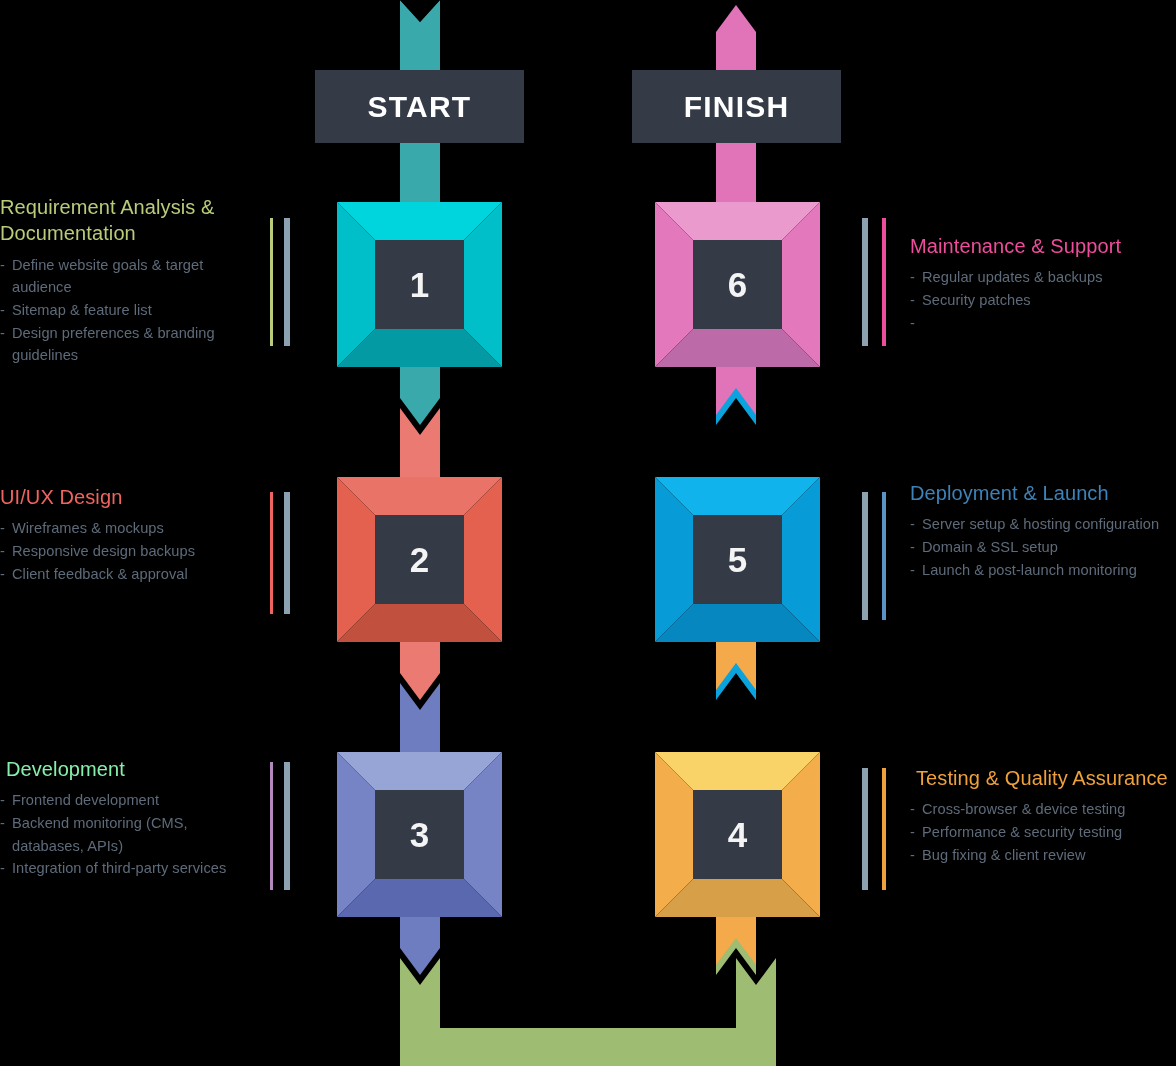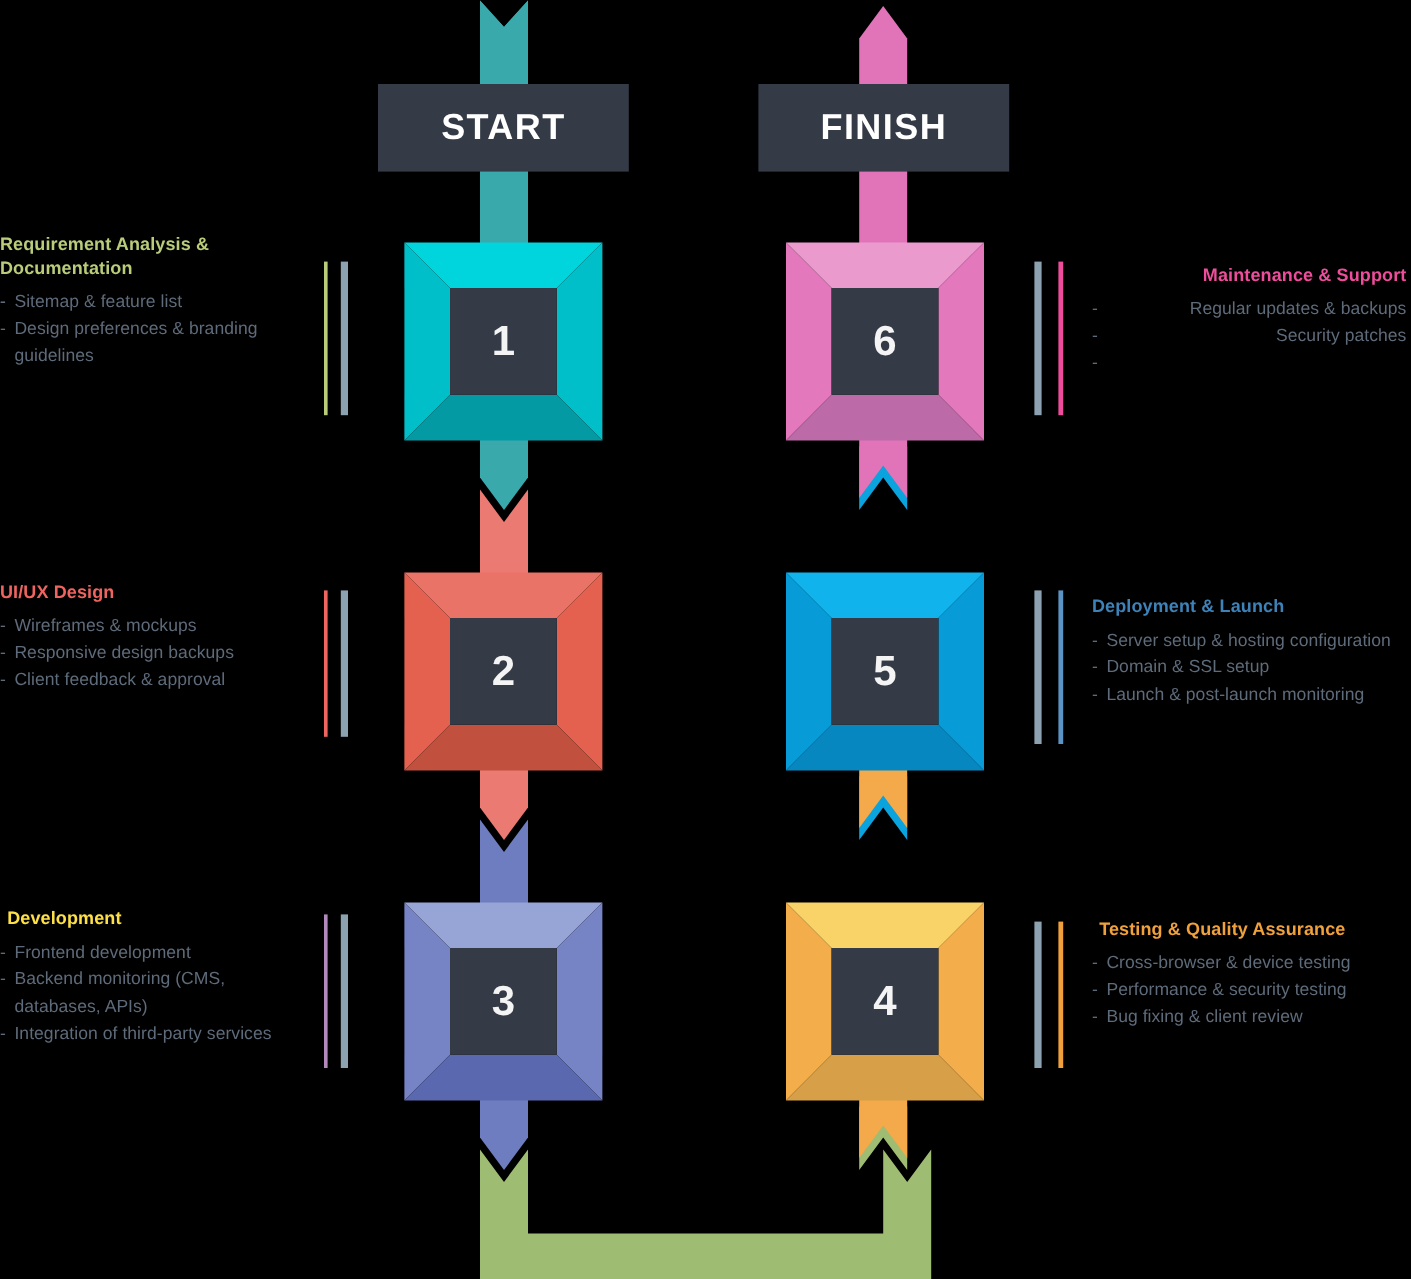--- a/index.html
+++ b/index.html
@@ -56,22 +56,22 @@
     font-weight: bold;
     z-index: 5;
   }
 
   
   .textblock {
     position: absolute;
     z-index: 7;
   }
   .tb-title {
-    font-size: 15px;
-    font-weight: bold;
+    font-size: 20px;
+    font-weight: normal;
     line-height: 1.32;
     margin: 0 0 7px 0;
     letter-spacing: 0.1px;
   }
   .tb-list {
     list-style: none;
     margin: 0;
     padding: 0;
   }
   .tb-list li {
@@ -220,54 +220,54 @@
     <div class="bar" style="left:20px; width:4px; height:128px; background:#5b93c4;"></div>
   </div>
   <div class="bars" style="left:862px; top:768px; width:32px; height:122px;">
     <div class="bar" style="left:0px; width:6px; height:122px; background:#8da2b0;"></div>
     <div class="bar" style="left:20px; width:4px; height:122px; background:#f0a13c;"></div>
   </div>
 
   <div class="textblock left-block" style="left:0px; top:194px; width:256px;">
     <div class="tb-title" style="color:#b9cc7a;">Requirement Analysis &amp; Documentation</div>
     <ul class="tb-list">
-      <li><span class="dash">-</span></li>
+      <li><span class="dash">-</span><span>Define website goals &amp; target audience</span></li>
       <li><span class="dash">-</span><span>Sitemap &amp; feature list</span></li>
       <li><span class="dash">-</span><span>Design preferences &amp; branding guidelines</span></li>
     </ul>
   </div>
 
   <div class="textblock left-block" style="left:0px; top:484px; width:256px;">
     <div class="tb-title" style="color:#f0645f;">UI/UX Design</div>
     <ul class="tb-list">
       <li><span class="dash">-</span><span>Wireframes &amp; mockups</span></li>
       <li><span class="dash">-</span><span>Responsive design backups</span></li>
       <li><span class="dash">-</span><span>Client feedback &amp; approval</span></li>
     </ul>
   </div>
 
   <div class="textblock left-block" style="left:0px; top:756px; width:256px;">
-    <div class="tb-title" style="color:#fde047; padding-left:6px;">Development</div>
+    <div class="tb-title" style="color:#86efac; padding-left:6px;">Development</div>
     <ul class="tb-list">
       <li><span class="dash">-</span><span>Frontend development</span></li>
       <li><span class="dash">-</span><span>Backend monitoring (CMS, databases, APIs)</span></li>
       <li><span class="dash">-</span><span>Integration of third-party services</span></li>
     </ul>
   </div>
 
-  <div class="textblock right-block" style="left:910px; top:220px; width:262px;text-align:right;">
+  <div class="textblock right-block" style="left:910px; top:233px; width:262px;">
     <div class="tb-title" style="color:#ee4d9b;">Maintenance &amp; Support</div>
     <ul class="tb-list">
       <li><span class="dash">-</span><span>Regular updates &amp; backups</span></li>
       <li><span class="dash">-</span><span>Security patches</span></li>
       <li><span class="dash">-</span></li>
     </ul>
   </div>
 
-  <div class="textblock right-block" style="left:910px; top:480px; width:262px;margin-top:16px;">
+  <div class="textblock right-block" style="left:910px; top:480px; width:262px;">
     <div class="tb-title" style="color:#3d82b8;">Deployment &amp; Launch</div>
     <ul class="tb-list">
       <li><span class="dash">-</span><span>Server setup &amp; hosting configuration</span></li>
       <li><span class="dash">-</span><span>Domain &amp; SSL setup</span></li>
       <li><span class="dash">-</span><span>Launch &amp; post-launch monitoring</span></li>
     </ul>
   </div>
 
   <div class="textblock right-block" style="left:910px; top:765px; width:262px;">
     <div class="tb-title" style="color:#f0a13c; padding-left:6px;">Testing &amp; Quality Assurance</div>

